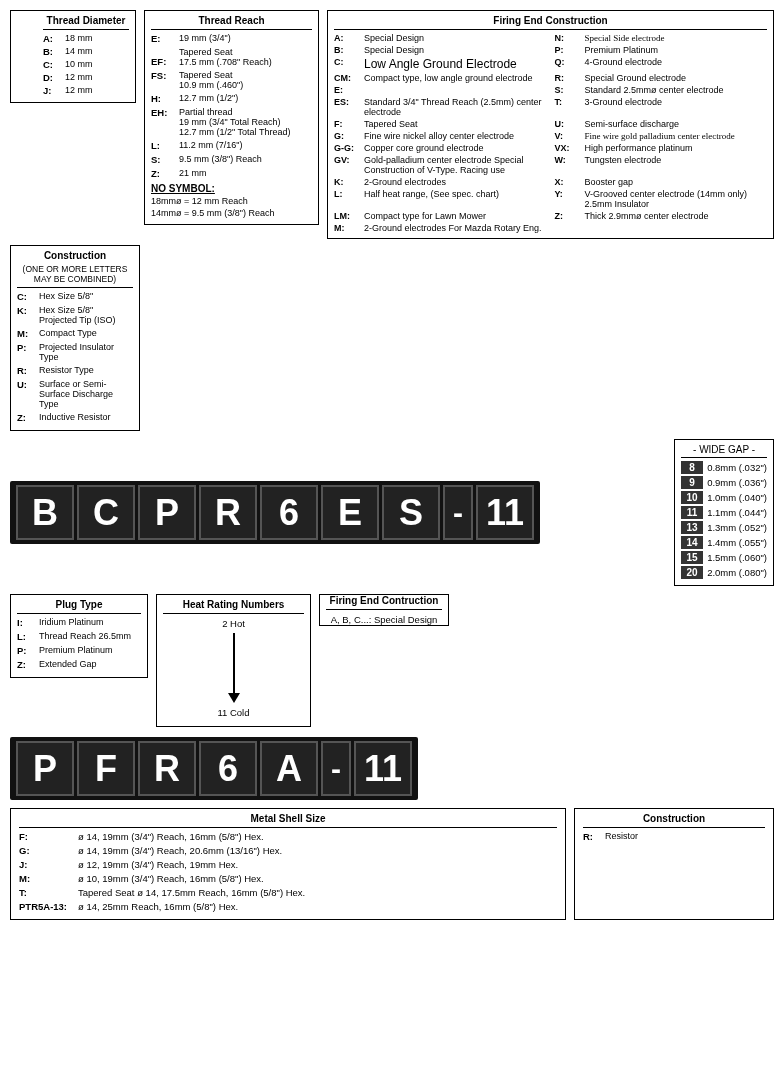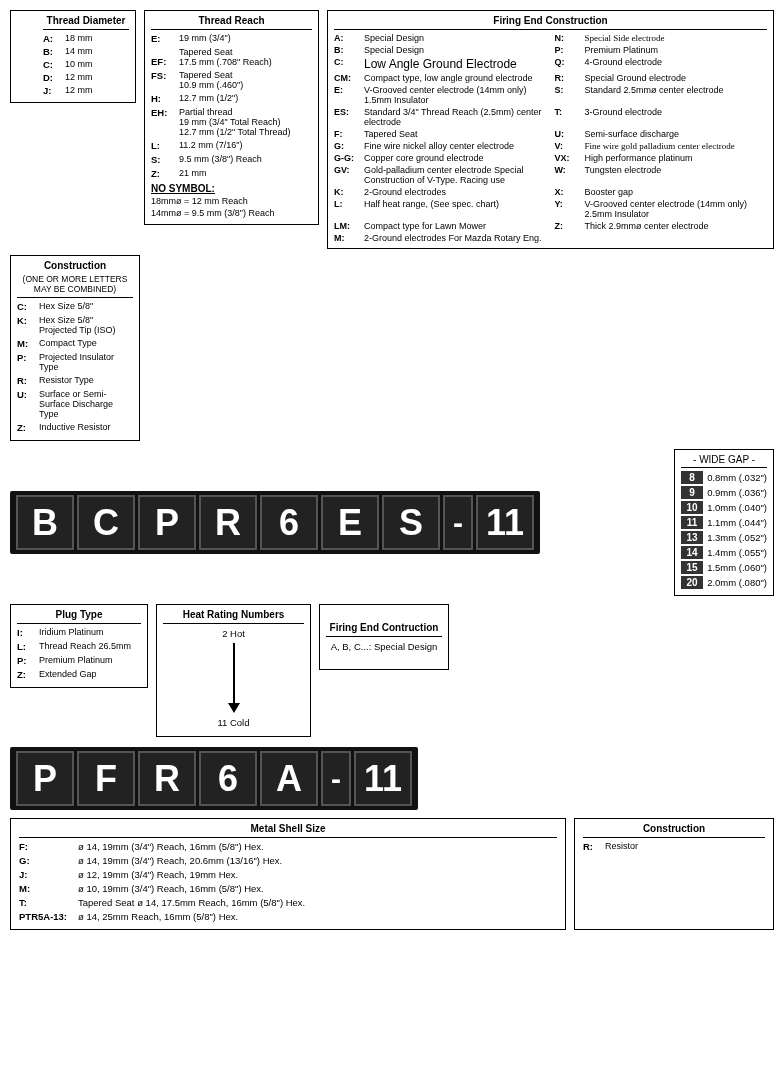--- a/index.html
+++ b/index.html
@@ -145,21 +145,21 @@
       width: 155px;
       flex-shrink: 0;
       border: 1.5px solid #000;
       padding: 4px 6px;
       text-align: center;
     }
     .firing-end-construction-box {
       width: 130px;
       flex-shrink: 0;
       border: 1.5px solid #000;
-      padding: 17px 6px;
+      padding: 0 6px;
       text-align: center;
     }
     
     .arrow-container {
       display: flex;
       flex-direction: column;
       align-items: center;
       justify-content: center;
       margin: 4px 0;
     }
@@ -332,21 +332,20 @@
           <div class="firing-entry">
             <span class="fkey">CM:</span>
             <span style="font-size:9px;">Compact type, low angle ground electrode</span>
           </div>
           <div class="firing-entry">
             <span class="fkey">R:</span>
             <span style="font-size:9px;">Special Ground electrode</span>
           </div>
           <div class="firing-entry">
             <span class="fkey">E:</span>
-            <span style="font-size:9px;">V-Grooved center electrode (14mm only) 1.5mm Insulator</span>
           </div>
           <div class="firing-entry">
             <span class="fkey">S:</span>
             <span style="font-size:9px;">Standard 2.5mmø center electrode</span>
           </div>
           <div class="firing-entry">
             <span class="fkey">ES:</span>
             <span style="font-size:9px;">Standard 3/4" Thread Reach (2.5mm) center electrode</span>
           </div>
           <div class="firing-entry">

